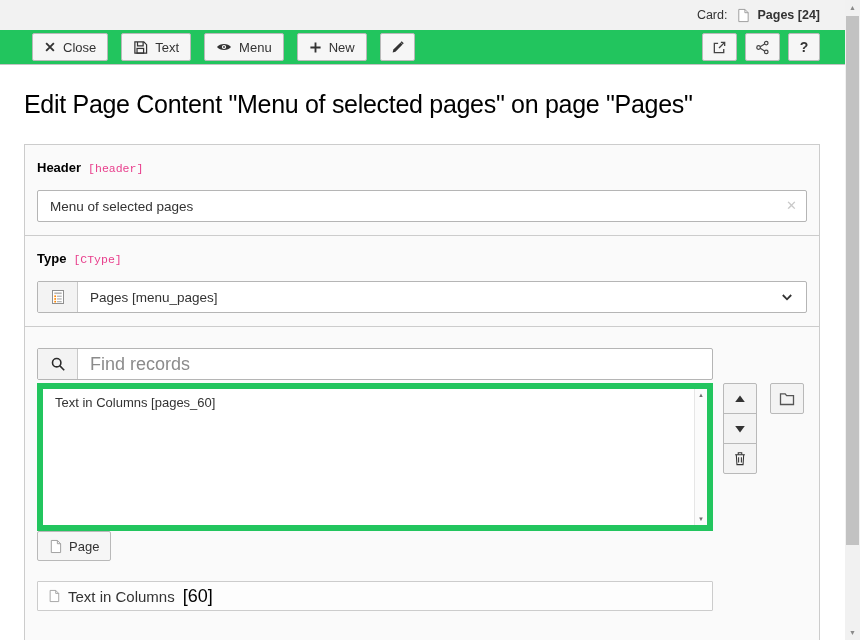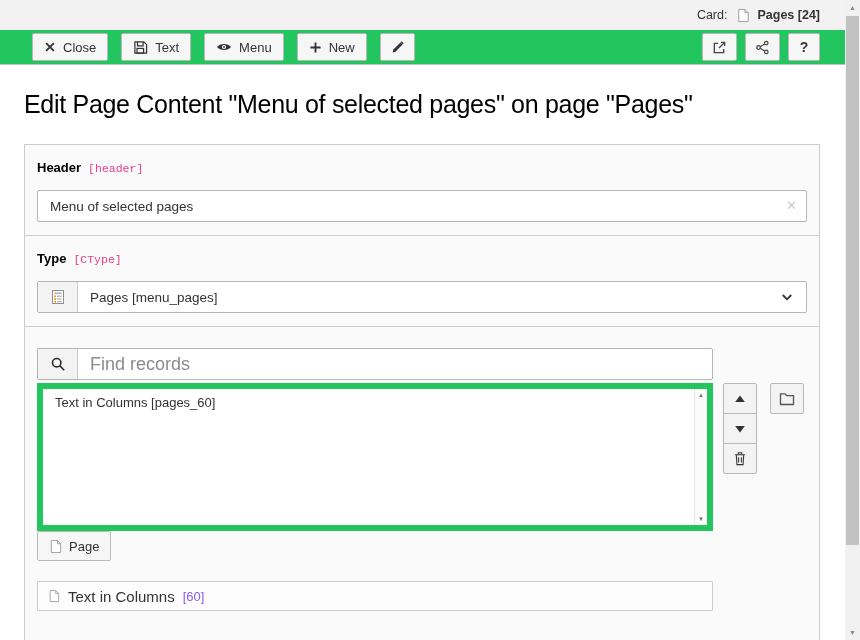--- a/index.html
+++ b/index.html
@@ -117,21 +117,21 @@
   .folder-btn{margin-left:13px;border-radius:2px;}
 
   .page-btn{height:30px;}
 
   .record-panels{margin-top:20px;width:676px;}
   .record-panel{
     height:30px;border:1px solid #cccccc;background:#fdfdfd;border-radius:1px;
     display:flex;align-items:center;gap:8px;padding:0 10px;cursor:pointer;
   }
   .record-title{font-size:15px;color:#333;}
-  .record-uid{font-size:13px;color:#8b5cf6;}
+  .record-uid{font-size:18px;color:#000000;}
 
   
   .scrollbar{
     position:absolute;top:0;right:0;width:15px;height:640px;background:#f1f1f1;
   }
   .sb-arrow{
     position:absolute;left:0;width:15px;height:15px;display:flex;
     align-items:center;justify-content:center;font-size:7px;color:#8a8a8a;
   }
   .sb-up{top:0;}

